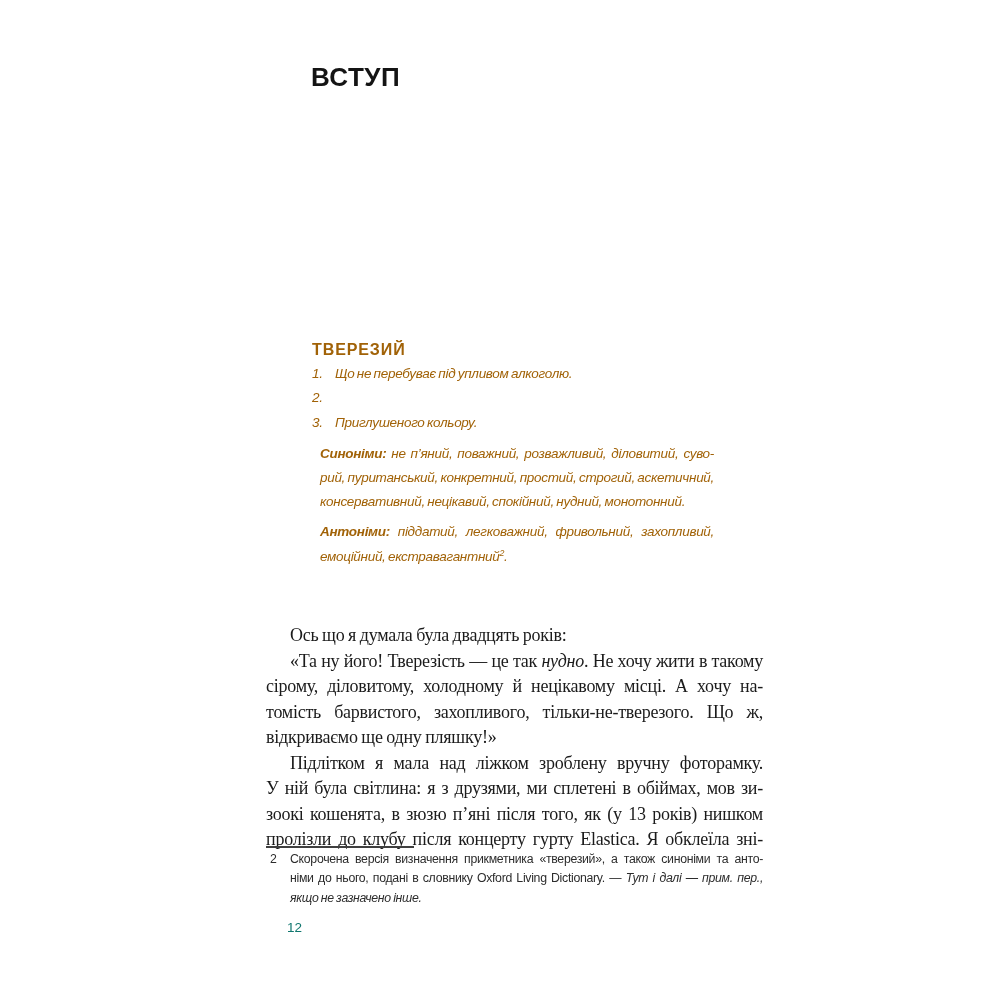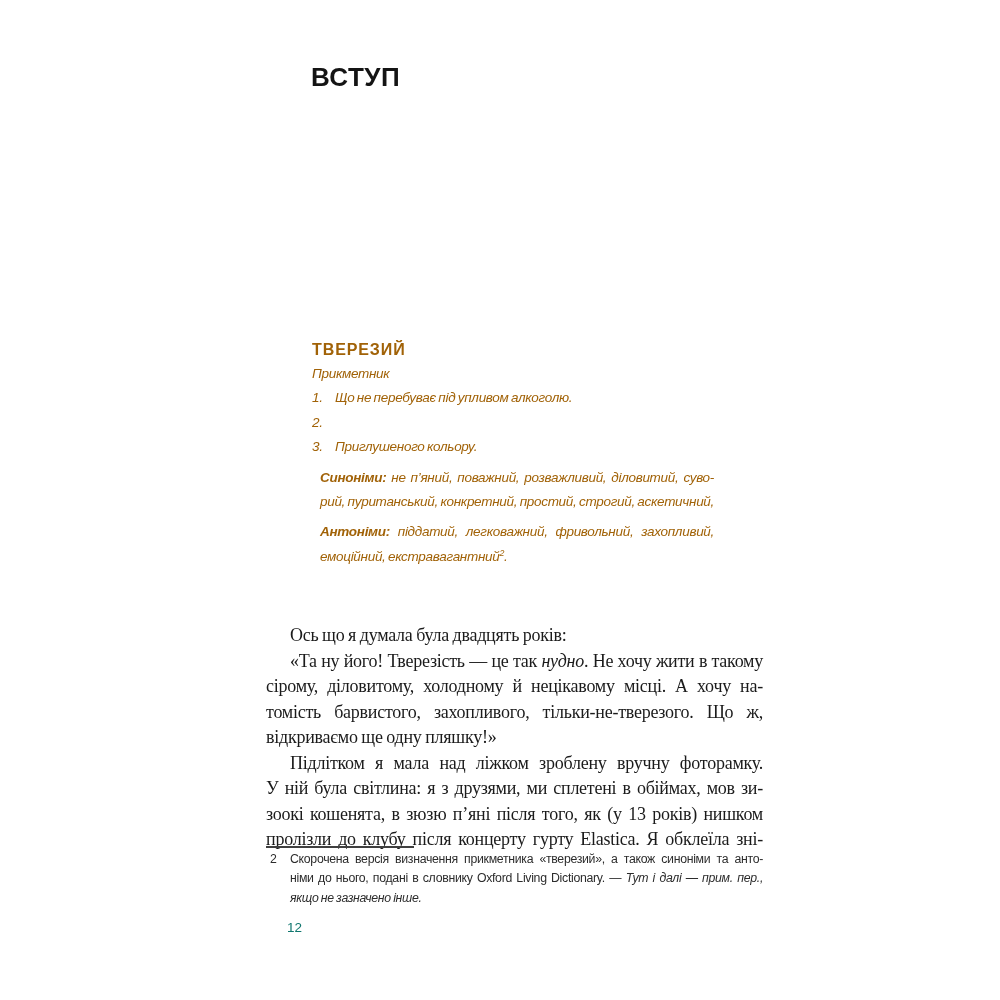--- a/index.html
+++ b/index.html
@@ -106,38 +106,38 @@
 </style>
 </head>
 <body>
 
 <div class="page">
 
   <h1 id="chapter-title">ВСТУП</h1>
 
   <section class="dict">
     <div class="headword">ТВЕРЕЗИЙ</div>
-    <div class="pos">Прикметник</div>
 
     <div class="sense">
         <span class="num">1.</span>
         <span>Що не перебуває під упливом алкоголю.</span>
       </div>
     <div class="sense">
         <span class="num">2.</span>
       </div>
     <div class="sense">
         <span class="num">3.</span>
         <span>Приглушеного кольору.</span>
       </div>
 
     <div class="spacer7"></div>
 
     <div class="dline just"><b class="lbl">Синоніми:</b><span> не п’яний, поважний, розважливий, діловитий, суво-</span></div>
     <div class="dline just">рий, пуританський, конкретний, простий, строгий, аскетичний,</div>
+    <div class="dline">консервативний, нецікавий, спокійний, нудний, монотонний.</div>
 
     <div class="spacer6"></div>
 
     <div class="dline just"><b class="lbl">Антоніми:</b><span> піддатий, легковажний, фривольний, захопливий,</span></div>
     <div class="dline"><span>емоційний, екстравагантний</span><sup>2</sup><span>.</span></div>
   </section>
 
   <section class="body-text">
     <div class="indent">Ось що я думала була двадцять років:</div>
 

